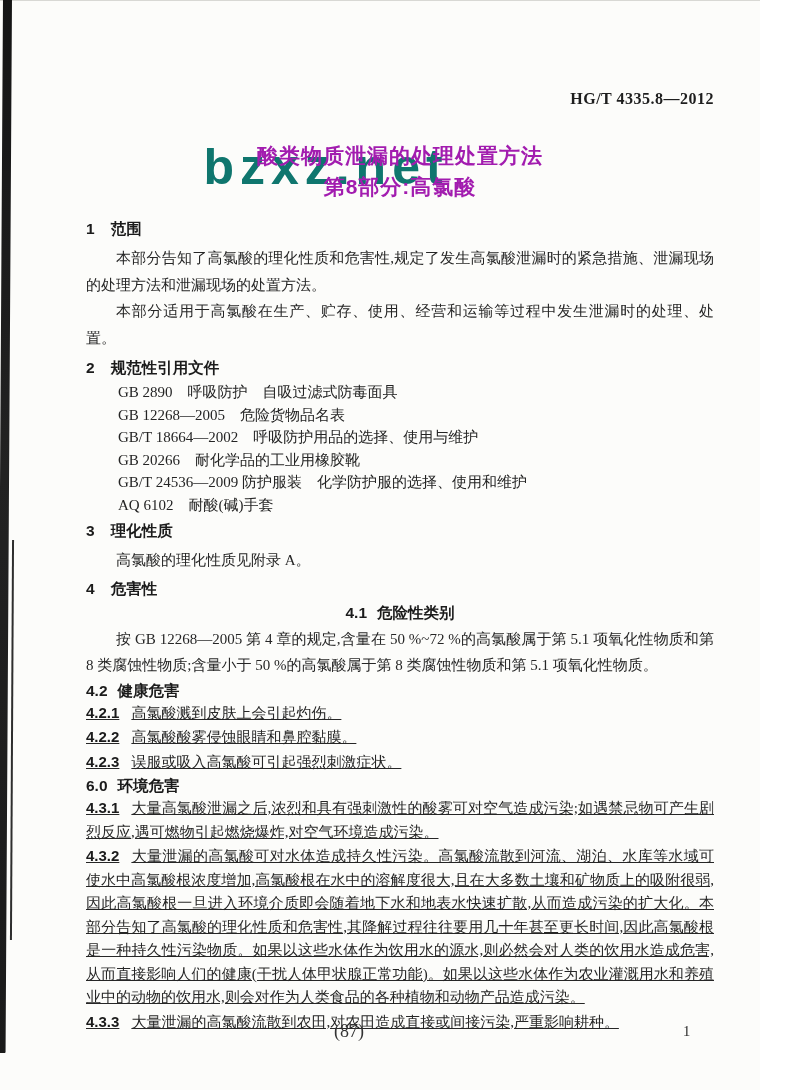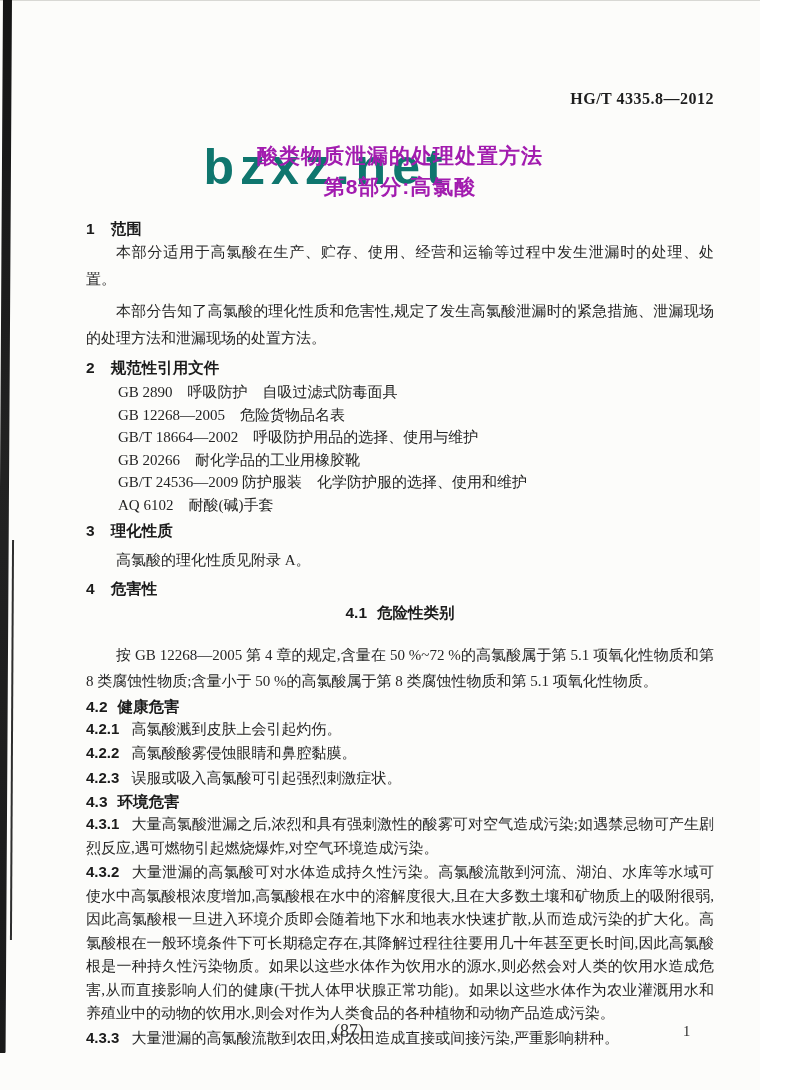--- a/index.html
+++ b/index.html
@@ -65,21 +65,21 @@
   .body {
     margin:6px 0 0; font-size:15px; line-height:26.5px;
     text-align:justify; color:#262626;
   }
   .ind { text-indent:2em; }
   .nogap { margin-top:0; }
 
   .refs { margin:3px 0 0; padding-left:2em; }
   .ref { margin:0; font-size:15px; line-height:22.5px; white-space:normal; }
 
-  .clause { margin:0; font-size:15px; line-height:23.5px; text-align:justify; color:#262626; }
+  .clause { margin:0; font-size:15px; line-height:23.5px; text-align:justify; color:#262626;text-decoration:underline; }
   .clause .cnum {
     font-family:"Liberation Sans","DejaVu Sans",sans-serif;
     font-weight:bold; margin-right:12px; color:#1b1b1b;
   }
 
   .footer-num { position:absolute; left:334px; top:1021px; font-size:18px; color:#333; }
   .footer-page { position:absolute; left:683px; top:1023px; font-size:14.5px; color:#2a2a2a; }
 </style>
 </head>
 <body>
@@ -95,48 +95,48 @@
 
     <div class="doc-number">HG/T 4335.8—2012</div>
 
     <div class="title-wrap">
       <div class="watermark">bzxz.net</div>
       <div class="title-line">酸类物质泄漏的处理处置方法</div>
       <div class="title-line">第8部分:高氯酸</div>
     </div>
 
     <h2 class="h1 mt-s1"><span class="hnum">1</span><span>范围</span></h2>
+    <p class="body ind">本部分告知了高氯酸的理化性质和危害性,规定了发生高氯酸泄漏时的紧急措施、泄漏现场的处理方法和泄漏现场的处置方法。</p>
     <p class="body ind nogap">本部分适用于高氯酸在生产、贮存、使用、经营和运输等过程中发生泄漏时的处理、处置。</p>
-    <p class="body ind">本部分告知了高氯酸的理化性质和危害性,规定了发生高氯酸泄漏时的紧急措施、泄漏现场的处理方法和泄漏现场的处置方法。</p>
 
     <h2 class="h1 mt-s2"><span class="hnum">2</span><span>规范性引用文件</span></h2>
     <div class="refs">
       <p class="ref">GB 2890 呼吸防护 自吸过滤式防毒面具</p>
       <p class="ref">GB 12268—2005 危险货物品名表</p>
       <p class="ref">GB/T 18664—2002 呼吸防护用品的选择、使用与维护</p>
       <p class="ref">GB 20266 耐化学品的工业用橡胶靴</p>
       <p class="ref">GB/T 24536—2009 防护服装 化学防护服的选择、使用和维护</p>
       <p class="ref">AQ 6102 耐酸(碱)手套</p>
     </div>
 
     <h2 class="h1 mt-s3"><span class="hnum">3</span><span>理化性质</span></h2>
     <p class="body ind">高氯酸的理化性质见附录 A。</p>
 
     <h2 class="h1 mt-s4"><span class="hnum">4</span><span>危害性</span></h2>
 
     <h3 class="h1 sub mt-sub"><span class="hnum">4.1</span><span>危险性类别</span></h3>
-    <p class="body ind" style="margin-top:19px;">按 GB 12268—2005 第 4 章的规定,含量在 50 %~72 %的高氯酸属于第 5.1 项氧化性物质和第 8 类腐蚀性物质;含量小于 50 %的高氯酸属于第 8 类腐蚀性物质和第 5.1 项氧化性物质。</p>
+    <p class="body ind" style="margin-top:3px;">按 GB 12268—2005 第 4 章的规定,含量在 50 %~72 %的高氯酸属于第 5.1 项氧化性物质和第 8 类腐蚀性物质;含量小于 50 %的高氯酸属于第 8 类腐蚀性物质和第 5.1 项氧化性物质。</p>
 
     <h3 class="h1 sub" style="margin-top:2px;"><span class="hnum">4.2</span><span>健康危害</span></h3>
     <p class="clause"><span class="cnum">4.2.1</span><span>高氯酸溅到皮肤上会引起灼伤。</span></p>
     <p class="clause"><span class="cnum">4.2.2</span><span>高氯酸酸雾侵蚀眼睛和鼻腔黏膜。</span></p>
     <p class="clause"><span class="cnum">4.2.3</span><span>误服或吸入高氯酸可引起强烈刺激症状。</span></p>
 
-    <h3 class="h1 sub" style="margin-top:2px;"><span class="hnum">4.3</span><span>环境危害</span></h3>
+    <h3 class="h1 sub" style="margin-top:2px;"><span class="hnum">6.0</span><span>环境危害</span></h3>
     <p class="clause"><span class="cnum">4.3.1</span><span>大量高氯酸泄漏之后,浓烈和具有强刺激性的酸雾可对空气造成污染;如遇禁忌物可产生剧烈反应,遇可燃物引起燃烧爆炸,对空气环境造成污染。</span></p>
-    <p class="clause"><span class="cnum">4.3.2</span><span>大量泄漏的高氯酸可对水体造成持久性污染。高氯酸流散到河流、湖泊、水库等水域可使水中高氯酸根浓度增加,高氯酸根在水中的溶解度很大,且在大多数土壤和矿物质上的吸附很弱,因此高氯酸根一旦进入环境介质即会随着地下水和地表水快速扩散,从而造成污染的扩大化。高氯酸根在一般环境条件下可长期稳定存在,其降解过程往往要用几十年甚至更长时间,因此高氯酸根是一种持久性污染物质。如果以这些水体作为饮用水的源水,则必然会对人类的饮用水造成危害,从而直接影响人们的健康(干扰人体甲状腺正常功能)。如果以这些水体作为农业灌溉用水和养殖业中的动物的饮用水,则会对作为人类食品的各种植物和动物产品造成污染。</span></p>
+    <p class="clause"><span class="cnum">4.3.2</span><span>大量泄漏的高氯酸可对水体造成持久性污染。高氯酸流散到河流、湖泊、水库等水域可使水中高氯酸根浓度增加,高氯酸根在水中的溶解度很大,且在大多数土壤和矿物质上的吸附很弱,因此高氯酸根一旦进入环境介质即会随着地下水和地表水快速扩散,从而造成污染的扩大化。本部分告知了高氯酸的理化性质和危害性,其降解过程往往要用几十年甚至更长时间,因此高氯酸根是一种持久性污染物质。如果以这些水体作为饮用水的源水,则必然会对人类的饮用水造成危害,从而直接影响人们的健康(干扰人体甲状腺正常功能)。如果以这些水体作为农业灌溉用水和养殖业中的动物的饮用水,则会对作为人类食品的各种植物和动物产品造成污染。</span></p>
     <p class="clause"><span class="cnum">4.3.3</span><span>大量泄漏的高氯酸流散到农田,对农田造成直接或间接污染,严重影响耕种。</span></p>
 
   </div>
 
   <div class="footer-num">(87)</div>
   <div class="footer-page">1</div>
 </div>
 
 </body></html>

